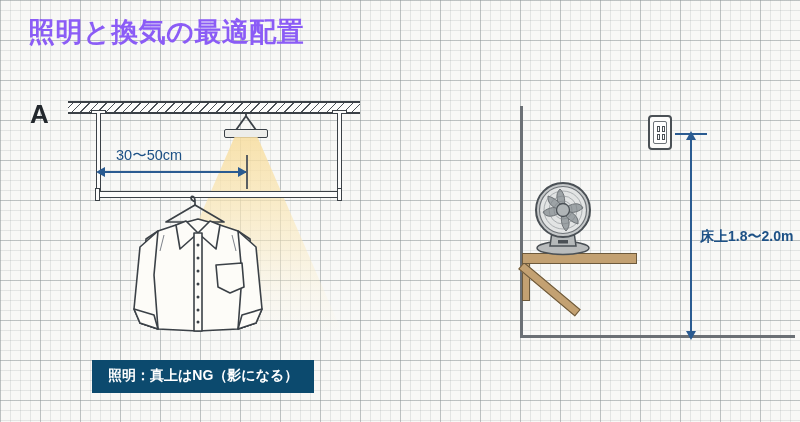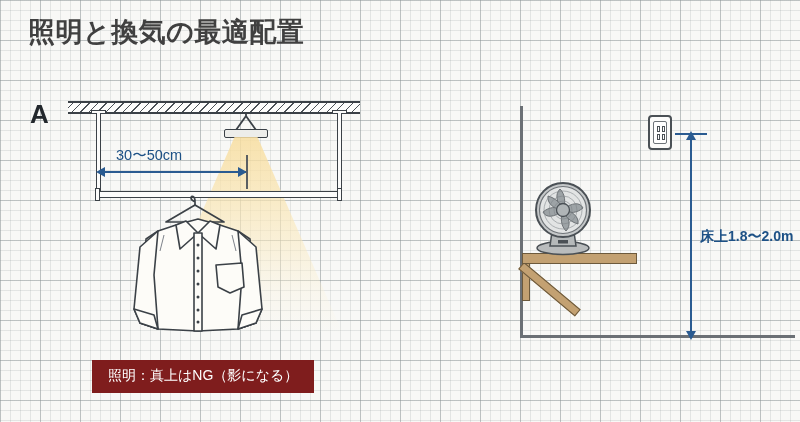--- a/index.html
+++ b/index.html
@@ -23,21 +23,21 @@
       10px 10px,
       40px 40px,
       40px 40px;
     background-position:0 0,0 0,0 0,0 0;
   }
   #page{position:absolute;inset:0;}
 
   
   #title{
     position:absolute;left:28px;top:14px;
-    font-size:27px;font-weight:bold;color:#404040;
+    font-size:27px;font-weight:bold;color:#8b5cf6;
     letter-spacing:0.5px;
     white-space:nowrap;
   }
 
   
   .panel-letter{
     position:absolute;font-size:26px;font-weight:bold;color:#22272c;
   }
   #letter-a{left:30px;top:99px;}
 
@@ -186,22 +186,22 @@
     position:absolute;left:243px;top:133px;width:32px;height:2px;background:#2a5b91;
   }
   #dim-b-label{
     position:absolute;left:268px;top:228px;
     font-size:14px;font-weight:bold;color:#1d5186;white-space:nowrap;
   }
 
   
   .caption{
     position:absolute;
-    background:#7f1d1d;color:#ffffff;
-    font-size:14px;font-weight:normal;
+    background:#0c4a6e;color:#ffffff;
+    font-size:14px;font-weight:bold;
     padding:7px 16px 8px 16px;
     white-space:nowrap;
     box-sizing:border-box;
   }
   #caption-a{left:92px;top:360px;}
 </style>
 </head>
 <body>
 
 <div id="grid-bg"></div>

